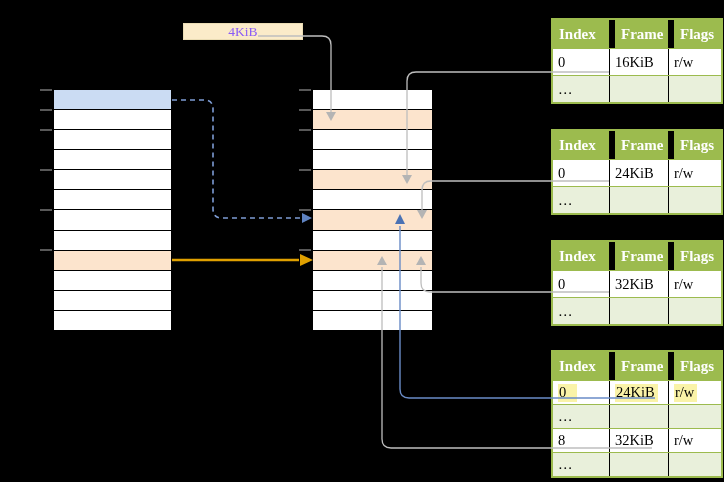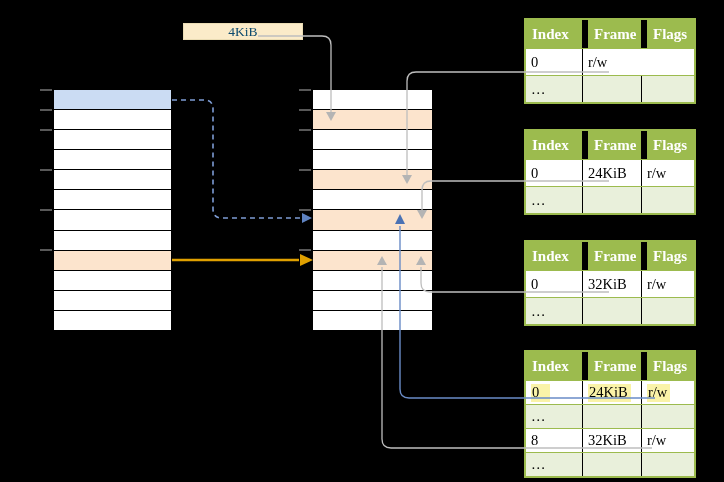--- a/index.html
+++ b/index.html
@@ -12,24 +12,24 @@
            border:1.5px solid #000;box-sizing:border-box;z-index:1;}
   #vcol{left:53px;top:89px;width:119px;height:242px;}
   #pcol{left:312px;top:89px;width:121px;height:242px;}
   .mrow{flex:1;border-top:1px solid #000;background:#fff;}
   .mrow:first-child{border-top:none;}
 
   
   .label-box{position:absolute;left:183px;top:23px;width:120px;height:17px;
              background:#FBEBC9;border:1px solid #EADCB4;box-sizing:border-box;
              display:flex;align-items:center;justify-content:center;
-             font-size:13.5px;color:#0c4a6e;z-index:2;}
+             font-size:13.5px;color:#8b5cf6;z-index:2;}
 
   
-  .ftable{position:absolute;left:524px;width:172px;display:flex;flex-direction:column;
+  .ftable{position:absolute;left:551px;width:172px;display:flex;flex-direction:column;
           border:2px solid #9CBB4E;box-sizing:border-box;background:#fff;z-index:1;}
   #ft0{top:18px;height:86px;}
   #ft1{top:129px;height:86px;}
   #ft2{top:240px;height:86px;}
   #ft3{top:350px;height:128px;}
   .fthead{height:28px;flex:0 0 28px;display:grid;grid-template-columns:56px 59px 1fr;
           background:#9CBB4E;}
   .fhcell{color:#fff;font-weight:bold;font-size:15px;line-height:28px;padding-left:6px;
           border-left:6px solid #000000;box-sizing:border-box;overflow:hidden;}
   .fhcell:first-child{border-left:none;}
@@ -111,20 +111,21 @@
     </div>
 
   <div class="ftable" id="ft0">
       <div class="fthead">
         <div class="fhcell">Index</div>
         <div class="fhcell">Frame</div>
         <div class="fhcell">Flags</div>
       </div>
       <div class="ftrow">
         <div class="fcell">0</div>
+        <div class="fcell">16KiB</div>
         <div class="fcell">r/w</div>
       </div>
       <div class="ftrow shaded">
         <div class="fcell">…</div>
         <div class="fcell"></div>
         <div class="fcell"></div>
       </div>
     </div>
   <div class="ftable" id="ft1">
       <div class="fthead">

